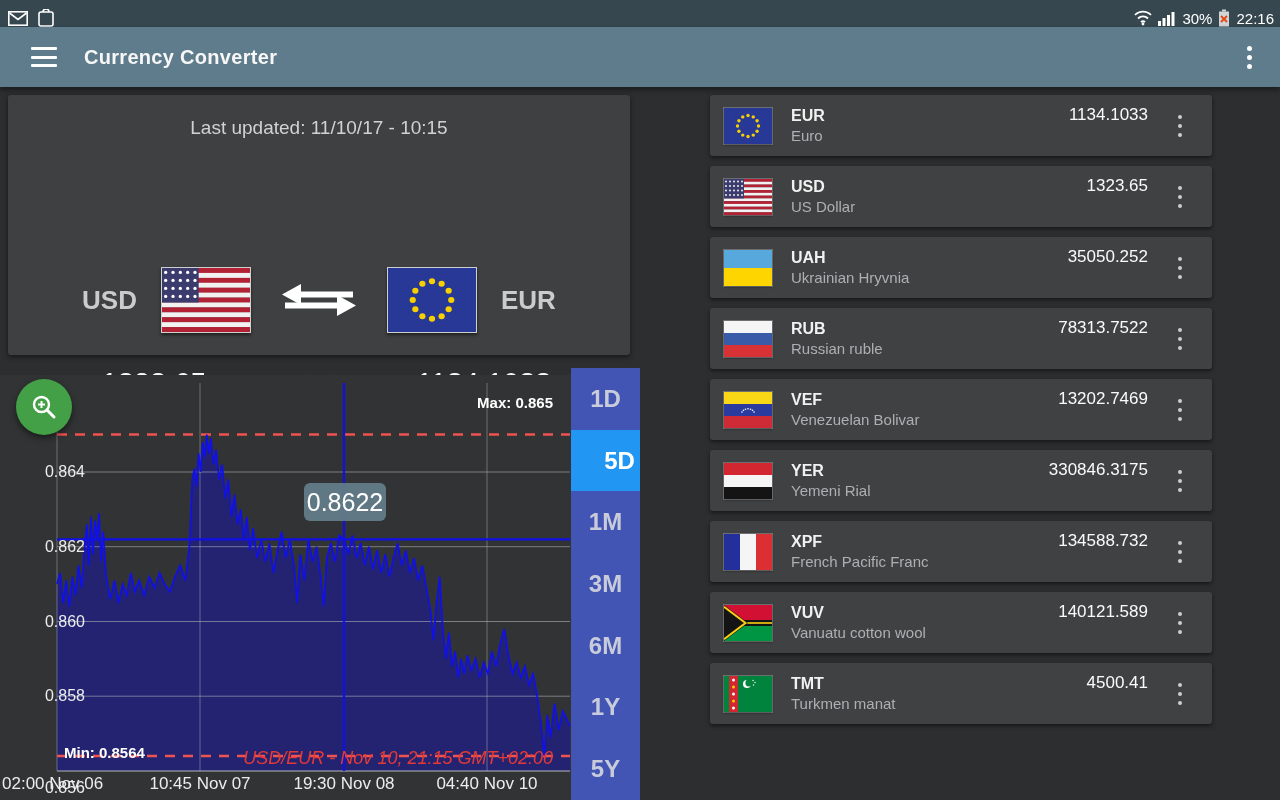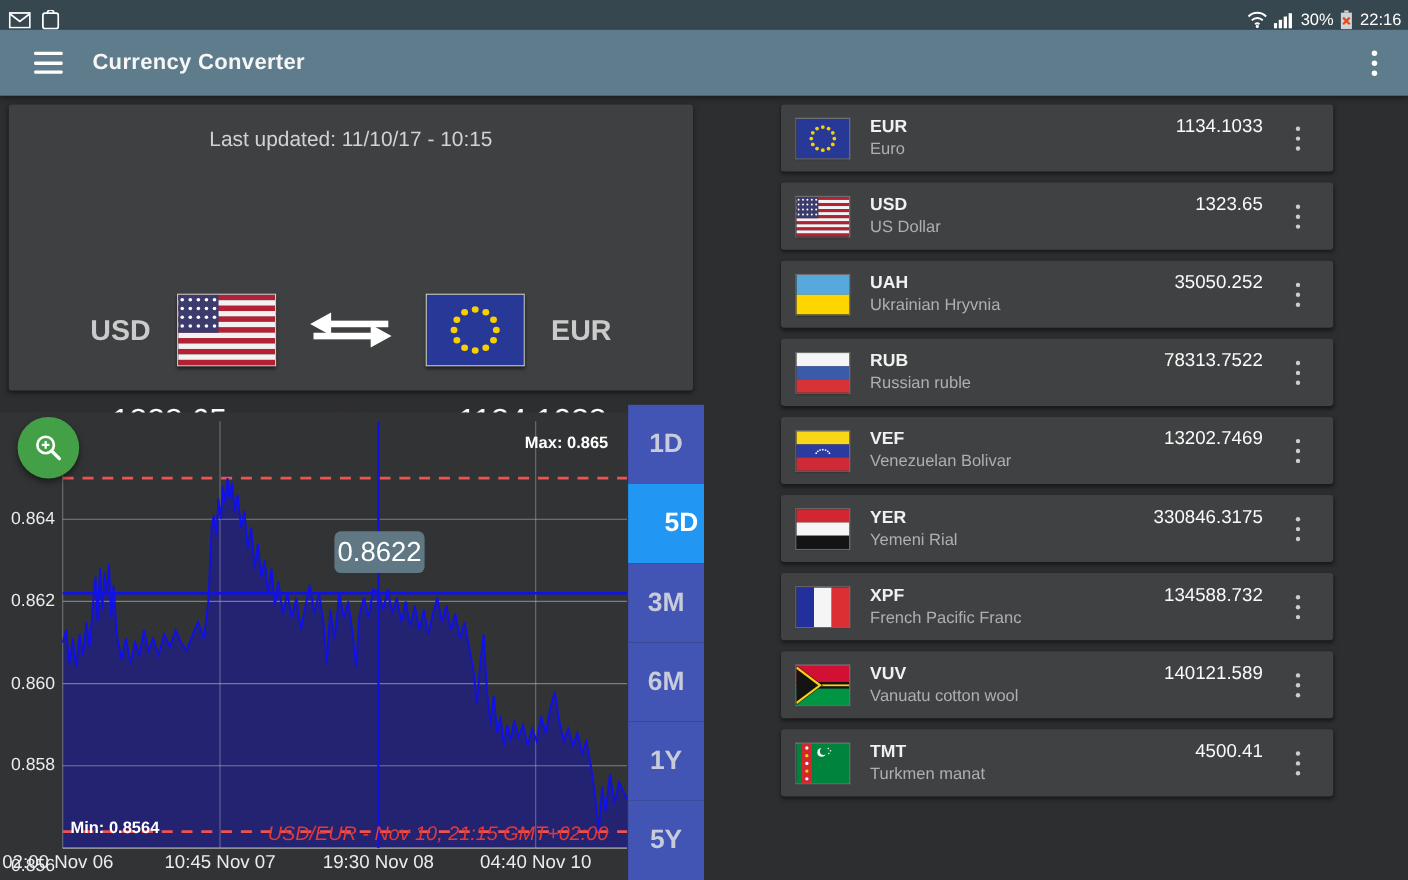--- a/index.html
+++ b/index.html
@@ -27,21 +27,21 @@
   .cur-label{font-size:26px;font-weight:bold;color:#cbcbcb;}
   .bigflag{width:90px;height:66px;display:block;border:1px solid #cfcfcf;box-sizing:border-box;box-shadow:0 2px 3px rgba(0,0,0,.5);}
   .bigflag svg{display:block;}
   .swap{width:88px;height:44px;display:block;}
   .fields{position:absolute;top:272px;left:0;right:0;display:flex;justify-content:center;align-items:flex-start;}
   .field{width:260px;text-align:center;color:#fafafa;font-size:29px;padding-bottom:12px;border-bottom:1px solid #8e9294;}
   .clear-x{width:44px;height:44px;margin:0 13px;display:block;}
   
   .chart-zone{position:absolute;left:0;top:375px;width:571px;height:425px;background:#323334;}
   .chart-zone svg.plot{position:absolute;left:0;top:0;}
-  .ylab{position:absolute;width:50px;text-align:right;color:#ececec;font-size:16px;}
+  .ylab{position:absolute;width:50px;text-align:right;color:#ececec;font-size:16px;padding-left:35px;}
   .xlab{position:absolute;top:399px;color:#ececec;font-size:17px;white-space:nowrap;}
   .maxlab{position:absolute;right:18px;top:19px;color:#fff;font-size:15px;font-weight:bold;}
   .minlab{position:absolute;left:64px;top:369px;color:#fff;font-size:15px;font-weight:bold;}
   .chart-footer{position:absolute;right:18px;top:373px;color:#e53935;font-size:18px;font-style:italic;}
   .tooltip{position:absolute;left:304px;top:108px;width:82px;height:38px;background:rgba(99,126,139,.92);
            border-radius:6px;color:#fff;font-size:25px;line-height:38px;text-align:center;}
   .fab{position:absolute;left:16px;top:4px;width:56px;height:56px;border-radius:50%;background:#43a047;
        box-shadow:0 3px 6px rgba(0,0,0,.5);display:flex;align-items:center;justify-content:center;cursor:pointer;}
   
   .ranges{position:absolute;left:571px;top:368px;width:69px;height:432px;display:flex;flex-direction:column;}
@@ -242,20 +242,23 @@
   </div>
 
   <div class="ranges" id="ranges">
       <div class="rbtn">
         <span>1D</span>
       </div>
       <div class="rbtn selected">
         <span>5D</span>
       </div>
       <div class="rbtn">
+        <span>1M</span>
+      </div>
+      <div class="rbtn">
         <span>3M</span>
       </div>
       <div class="rbtn">
         <span>6M</span>
       </div>
       <div class="rbtn">
         <span>1Y</span>
       </div>
       <div class="rbtn">
         <span>5Y</span>

